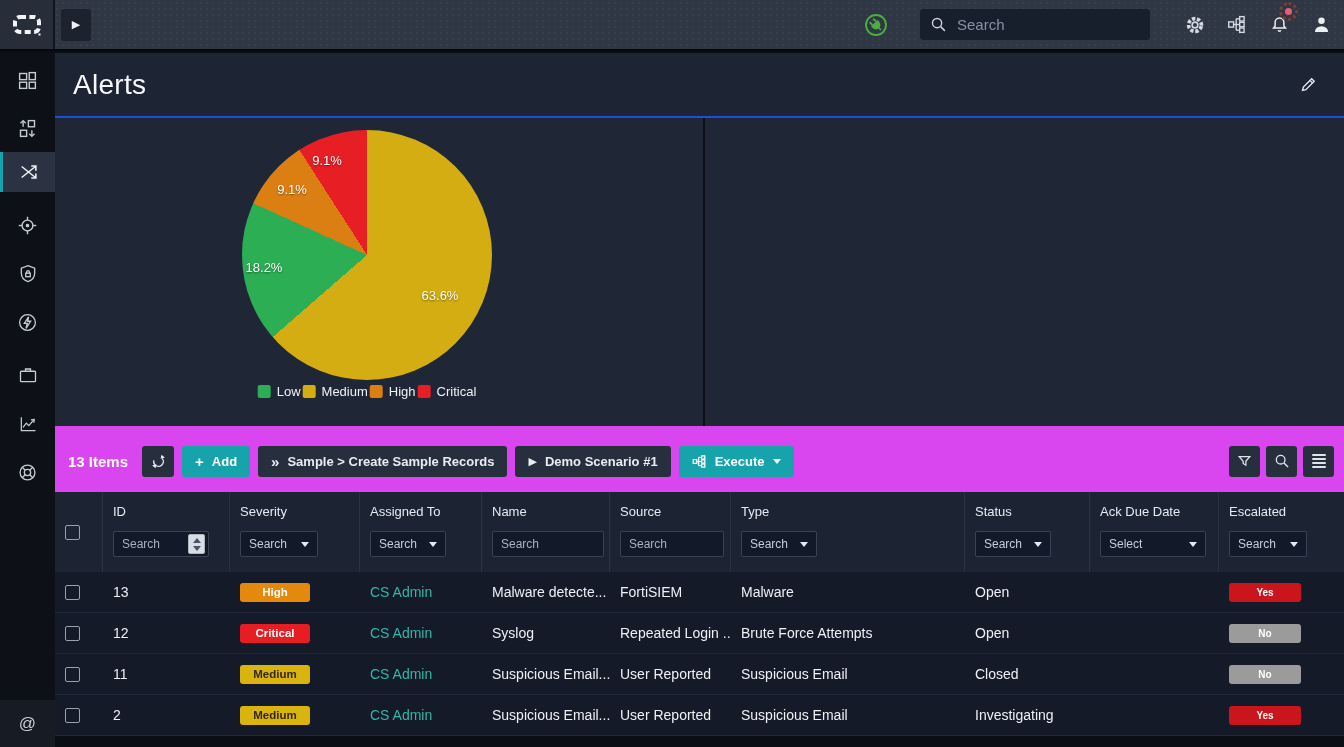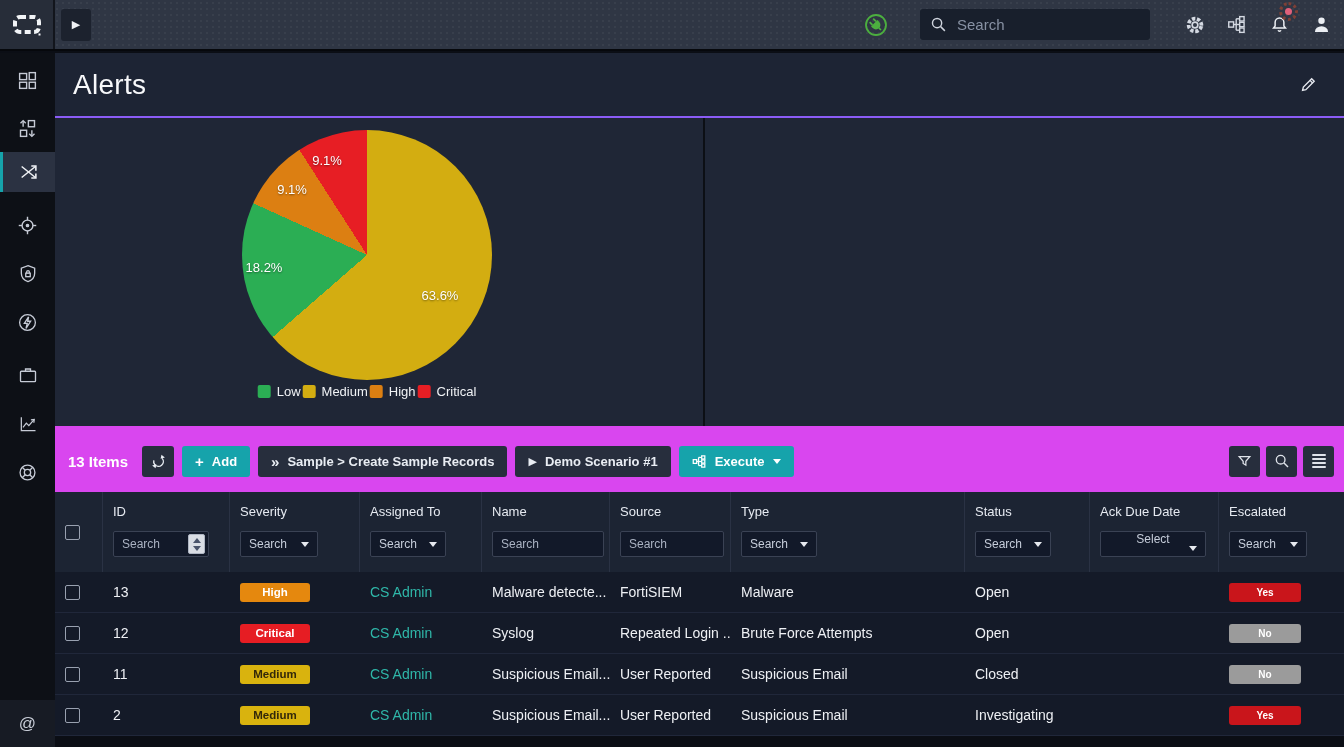--- a/index.html
+++ b/index.html
@@ -30,21 +30,21 @@
   
   .sidebar { position:absolute; top:53px; left:0; width:55px; height:694px; background:#0d1016; z-index:4; }
   .side-item { position:absolute; left:0; width:55px; height:40px; display:flex; align-items:center;
     justify-content:center; color:#c6cbd6; cursor:pointer; }
   .side-item.active { background:#2b3242; border-left:3px solid var(--accent); }
   .side-bottom { position:absolute; bottom:0; left:0; width:55px; height:47px; background:#171b24;
     display:flex; align-items:center; justify-content:center; color:#c9ced8; font-size:17px; cursor:pointer; }
 
   
   .main { position:absolute; top:53px; left:55px; width:1289px; height:694px; }
-  .page-header { height:65px; background:#1d2434; border-bottom:2px solid #8b5cf6;
+  .page-header { height:65px; background:#1d2434; border-bottom:2px solid #1d4ed8;
     display:flex; align-items:center; padding:0 26px 0 18px; }
   .page-title { font-size:28px; font-weight:400; color:#f7f8fa; letter-spacing:.3px; }
   .edit-btn { margin-left:auto; color:#e6e9ef; cursor:pointer; display:flex; }
 
   .charts-row { height:308px; display:flex; }
   .chart-panel { position:relative; height:100%; background:#1f2636; }
   .chart-panel.left { width:648px; }
   .chart-panel.right { flex:1; border-left:2px solid #0c0f15; }
 
   .pie { position:absolute; left:187px; top:12px; width:250px; height:250px; border-radius:50%; }
@@ -84,21 +84,21 @@
   .fctl input { width:100%; background:transparent; border:none; outline:none; color:#dfe3ea;
     font-size:12px; font-family:inherit; }
   .fctl input::placeholder { color:#aab2c2; }
   .fctl .caret { margin-left:auto; border-top-color:#e6e9ef; }
   .spinner { position:absolute; right:3px; top:2px; width:17px; height:20px; background:#d9dde4;
     border:1px solid #aeb5c2; border-radius:2px; display:flex; flex-direction:column;
     align-items:center; justify-content:center; gap:3px; cursor:pointer; }
   .spin-up { width:0; height:0; border-left:4px solid transparent; border-right:4px solid transparent; border-bottom:5px solid #49536a; }
   .spin-dn { width:0; height:0; border-left:4px solid transparent; border-right:4px solid transparent; border-top:5px solid #49536a; }
   .w-id{width:96px;} .w-sev{width:78px;} .w-asg{width:76px;} .w-name{width:112px;} .w-src{width:104px;}
-  .w-type{width:76px;} .w-sta{width:76px;} .w-ack{width:106px;flex-direction:column;} .w-esc{width:78px;}
+  .w-type{width:76px;} .w-sta{width:76px;} .w-ack{width:106px;} .w-esc{width:78px;}
 
   .trow { background:#141a28; height:41px; border-bottom:1px solid #20273a; cursor:pointer; }
   .td { display:flex; align-items:center; font-size:14px; color:#eef0f4; padding-left:10px;
     overflow:hidden; white-space:nowrap; }
   .cbx { width:15px; height:15px; border:1.5px solid #99a1b0; border-radius:2px; background:transparent; cursor:pointer; }
   .cb-cell { display:flex; align-items:center; padding-left:10px; }
   .link { color:var(--link); }
   .badge { width:70px; height:19px; border-radius:3px; font-size:11.5px; font-weight:700;
     display:flex; align-items:center; justify-content:center; color:#fff; }
   .b-high { background:var(--sev-high); }

